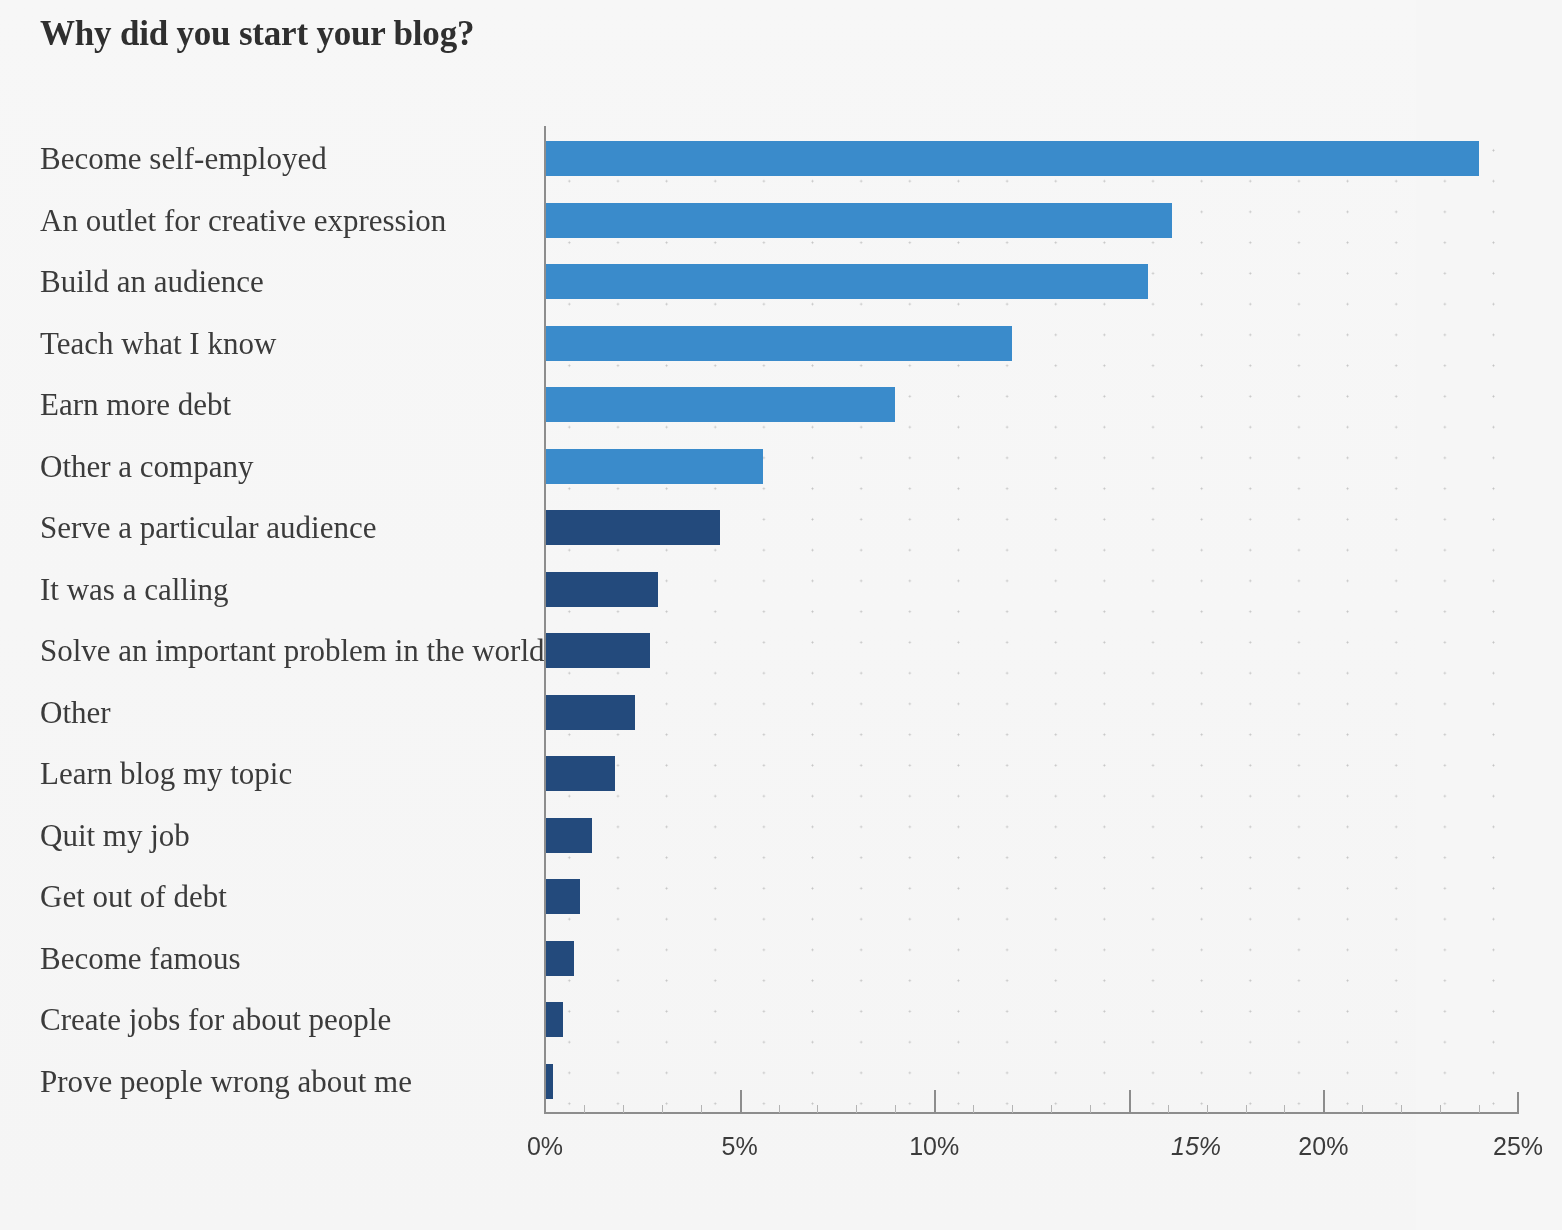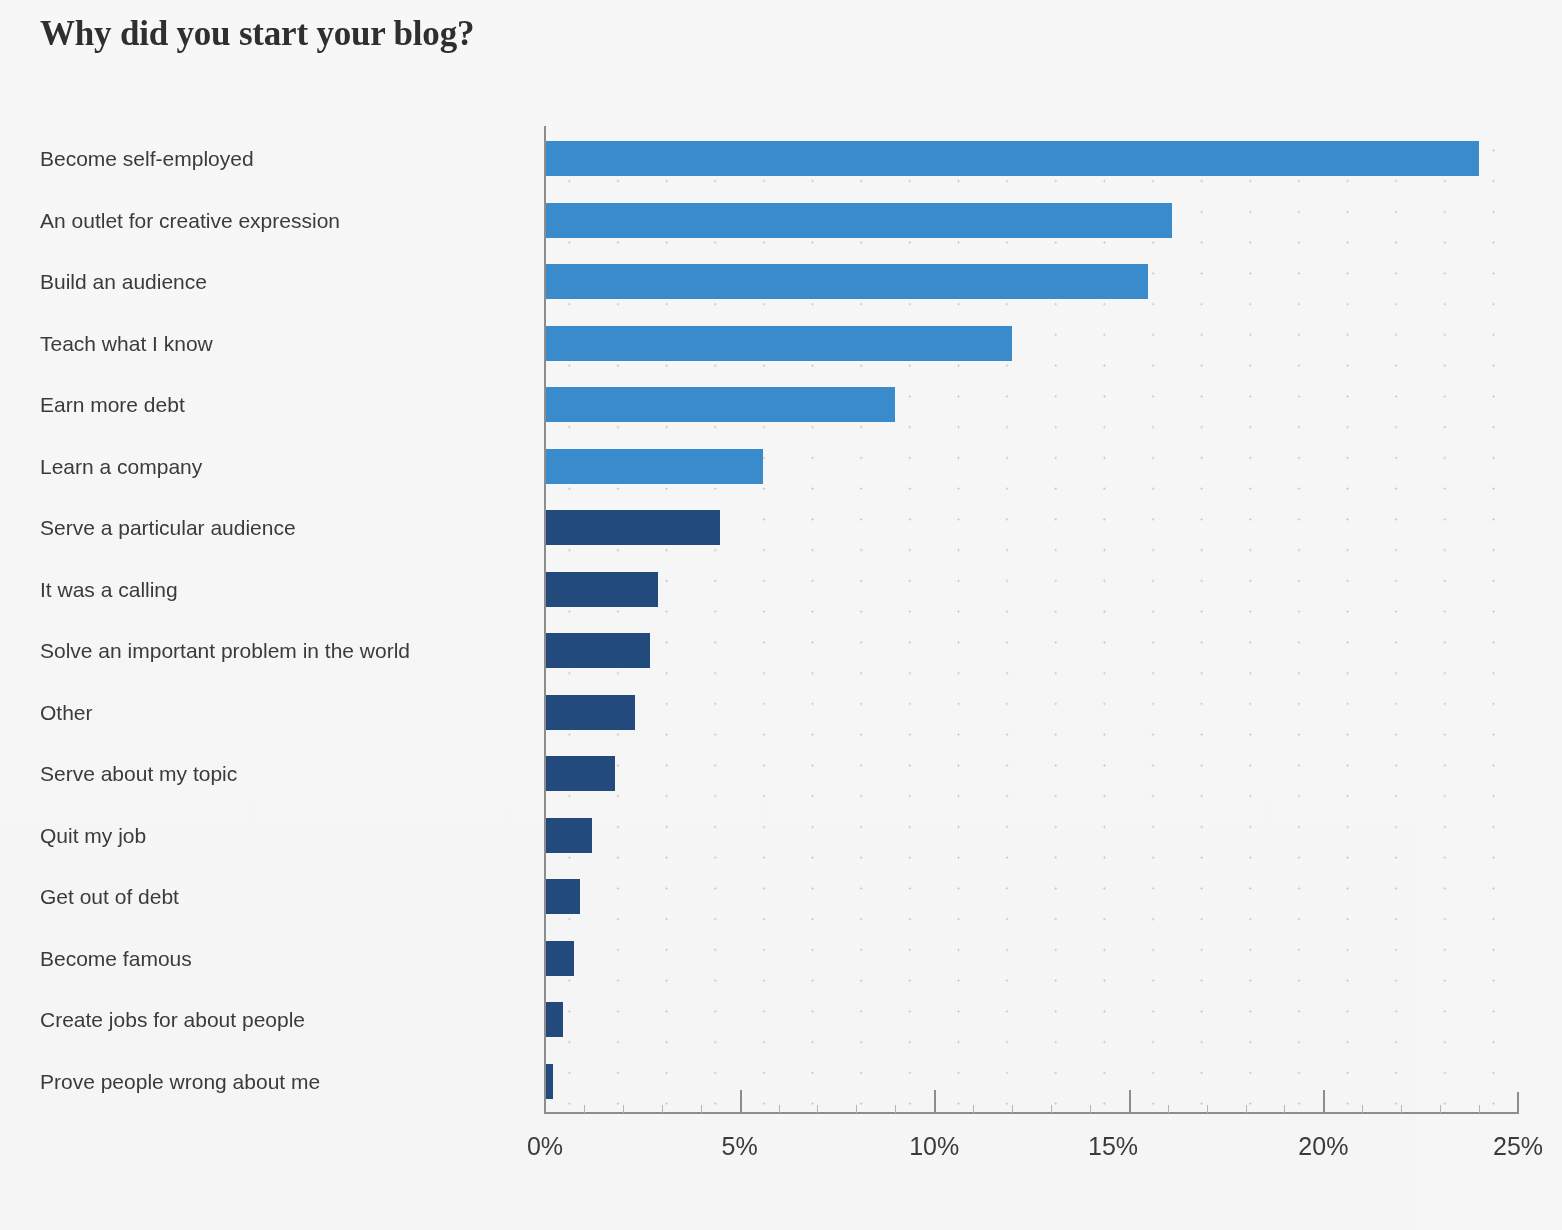--- a/index.html
+++ b/index.html
@@ -98,23 +98,24 @@
     left: 40px;
     top: 128px;
     width: 480px;
     height: 984px;
   }
   .cat-label-item {
     position: absolute;
     left: 0;
     height: 61.5px;
     line-height: 61.5px;
-    font-size: 21px;
+    font-size: 31px;
     color: #3b3b3b;
     white-space: nowrap;
+    font-family: Liberation Serif, serif;
   }
 
   
   .x-tick-major {
     position: absolute;
     top: 1090px;
     width: 2px;
     height: 22px;
     background: #8d8d8d;
   }
@@ -140,26 +141,26 @@
 <div id="chart-root">
 
   <div id="chart-title">Why did you start your blog?</div>
 
   <div id="cat-label-col">
       <div class="cat-label-item" style="top: 0px;">Become self-employed</div>
       <div class="cat-label-item" style="top: 61.5px;">An outlet for creative expression</div>
       <div class="cat-label-item" style="top: 123px;">Build an audience</div>
       <div class="cat-label-item" style="top: 184.5px;">Teach what I know</div>
       <div class="cat-label-item" style="top: 246px;">Earn more debt</div>
-      <div class="cat-label-item" style="top: 307.5px;">Learn a company</div>
+      <div class="cat-label-item" style="top: 307.5px;">Other a company</div>
       <div class="cat-label-item" style="top: 369px;">Serve a particular audience</div>
       <div class="cat-label-item" style="top: 430.5px;">It was a calling</div>
       <div class="cat-label-item" style="top: 492px;">Solve an important problem in the world</div>
       <div class="cat-label-item" style="top: 553.5px;">Other</div>
-      <div class="cat-label-item" style="top: 615px;">Serve about my topic</div>
+      <div class="cat-label-item" style="top: 615px;">Learn blog my topic</div>
       <div class="cat-label-item" style="top: 676.5px;">Quit my job</div>
       <div class="cat-label-item" style="top: 738px;">Get out of debt</div>
       <div class="cat-label-item" style="top: 799.5px;">Become famous</div>
       <div class="cat-label-item" style="top: 861px;">Create jobs for about people</div>
       <div class="cat-label-item" style="top: 922.5px;">Prove people wrong about me</div>
     </div>
 
   <div id="plot-area">
     <div id="dot-grid"></div>
     <div id="bars-layer">
@@ -238,19 +239,19 @@
       <div class="x-tick-minor" style="left: 1362.32px;"></div>
       <div class="x-tick-minor" style="left: 1401.24px;"></div>
       <div class="x-tick-minor" style="left: 1440.16px;"></div>
       <div class="x-tick-minor" style="left: 1479.08px;"></div>
       <div class="x-tick-label" style="left: 545px;">0%</div>
       <div class="x-tick-major" style="left: 739.6px;"></div>
       <div class="x-tick-label" style="left: 739.6px;">5%</div>
       <div class="x-tick-major" style="left: 934.2px;"></div>
       <div class="x-tick-label" style="left: 934.2px;">10%</div>
       <div class="x-tick-major" style="left: 1128.8px;"></div>
-      <div class="x-tick-label" style="left: 1113px;">15%</div>
+      <div class="x-tick-label" style="left: 1196px; font-style: italic;">15%</div>
       <div class="x-tick-major" style="left: 1323.4px;"></div>
       <div class="x-tick-label" style="left: 1323.4px;">20%</div>
       <div class="x-tick-label" style="left: 1518px;">25%</div>
     </div>
 
 </div>
 
 </body></html>

